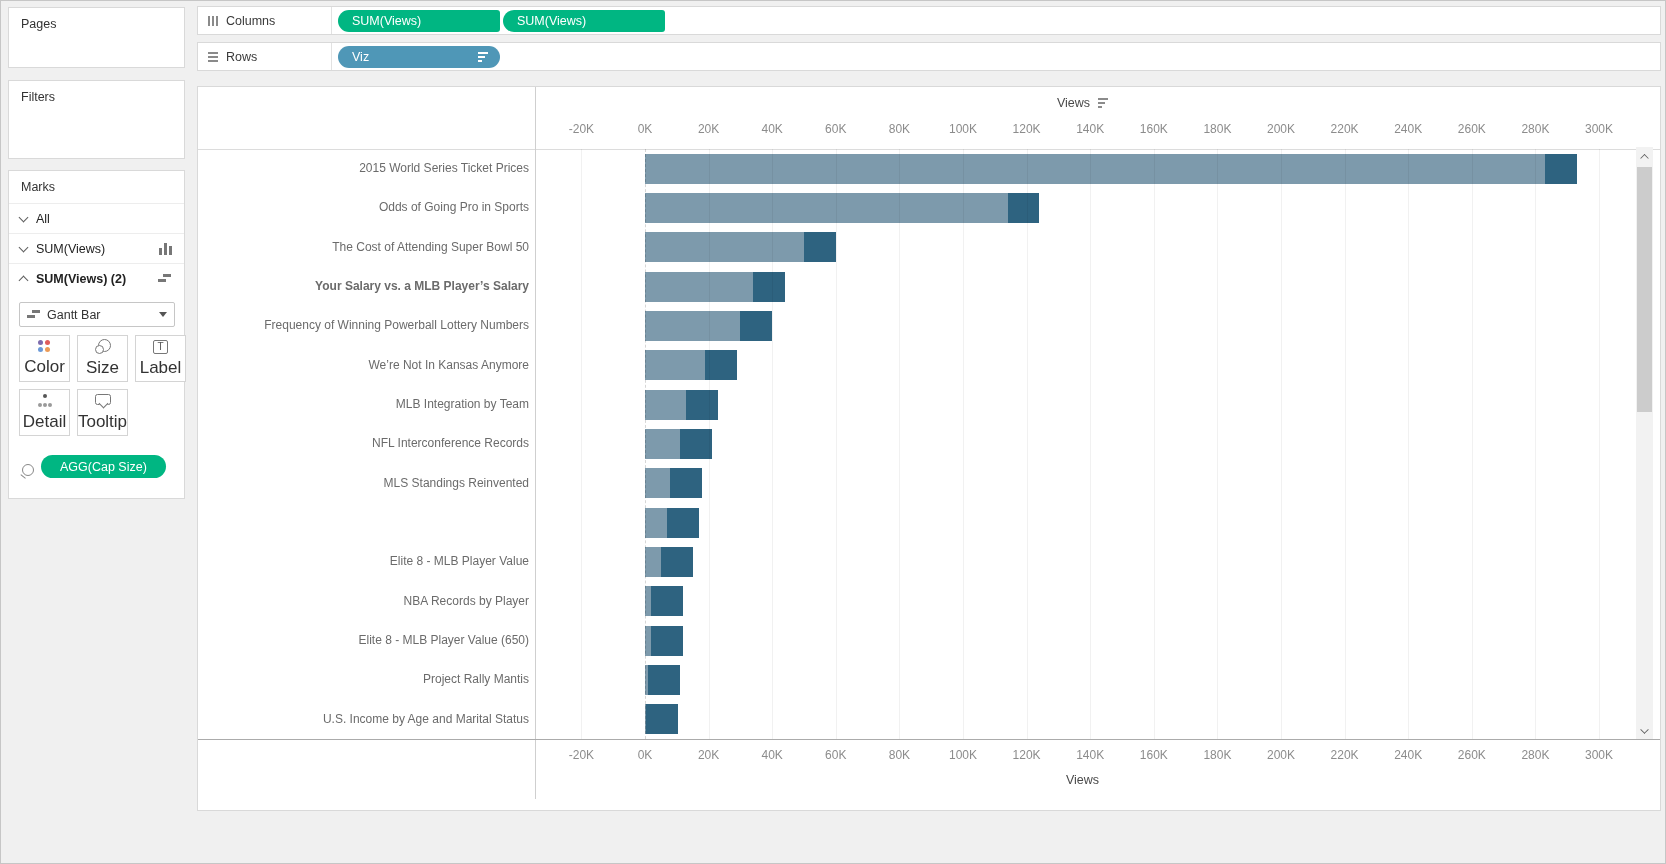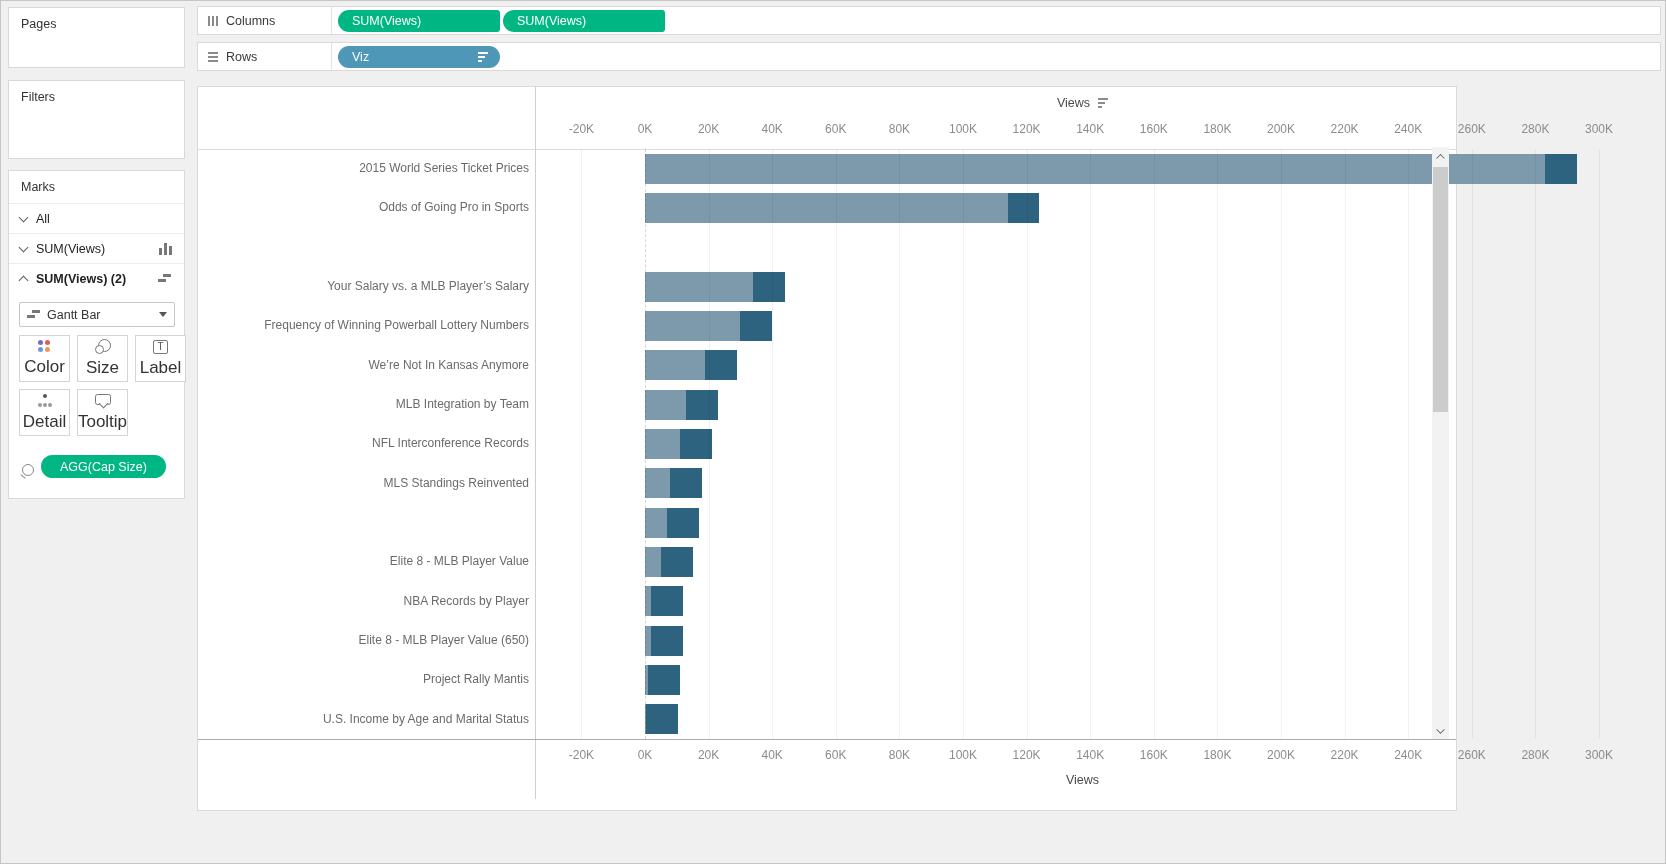--- a/index.html
+++ b/index.html
@@ -28,21 +28,21 @@
   .shelf{position:absolute;left:196px;width:1464px;height:29px;background:#fff;border:1px solid #d9d9d9;display:flex;align-items:center}
   #shelf-columns{top:5px}
   #shelf-rows{top:41px}
   .shelf-label{width:134px;height:100%;border-right:1px solid #e2e2e2;display:flex;align-items:center;gap:8px;padding-left:10px;color:#3a3a3a;flex:none}
   .pill-area{display:flex;gap:3px;padding-left:6px}
   .pill{height:22px;display:flex;align-items:center;font-size:12.5px;color:#fff;padding-left:14px;cursor:default}
   .pill.measure{width:162px;border-radius:11px 3px 3px 11px}
   .pill.dimension{width:162px;border-radius:11px}
 
   
-  #chart-card{left:196px;top:85px;width:1260px;height:725px}
+  #chart-card{left:196px;top:85px;width:1464px;height:725px}
   #axis-title-top{position:absolute;left:337px;width:1095px;top:9px;display:flex;justify-content:center;align-items:center;gap:8px;color:#4a4a4a}
   #ticks-top{position:absolute;left:0;top:35px;height:16px;width:100%}
   #ticks-bottom{position:absolute;left:0;top:661px;height:16px;width:100%}
   .tick-label{position:absolute;transform:translateX(-50%);font-size:12px;color:#8c8c8c;white-space:nowrap}
   #topline{position:absolute;left:0;right:0;top:62px;border-top:1px solid #dcdcdc}
   #bottomline{position:absolute;left:0;right:0;top:652px;border-top:1px solid #ababab}
   #vaxis-line{position:absolute;left:337px;top:0;height:712px;border-left:1px solid #cfcfcf}
   #rows-area{position:absolute;left:0;top:62px;width:1464px;height:590px;overflow:hidden}
   .crow{position:absolute;left:0;width:100%;height:39.33px}
   .crow-label{position:absolute;left:51px;width:280px;height:100%;display:flex;align-items:center;justify-content:flex-end;font-size:12px;color:#6b6b6b;line-height:1.25}
@@ -235,21 +235,26 @@
         <div class="crow" style="top: 0px;">
           <div class="crow-label">2015 World Series Ticket Prices</div>
           <div class="bar" style="left: 447px; width: 899.94px; background: rgb(125, 154, 172);"></div>
           <div class="bar" style="left: 1346.94px; width: 31.8px; background: rgb(46, 99, 128);"></div>
         </div>
         <div class="crow" style="top: 39.333px;">
           <div class="crow-label">Odds of Going Pro in Sports</div>
           <div class="bar" style="left: 447px; width: 362.52px; background: rgb(125, 154, 172);"></div>
           <div class="bar" style="left: 809.52px; width: 31.8px; background: rgb(46, 99, 128);"></div>
         </div>
-        <div class="crow" style="top: 117.999px;">
+        <div class="crow" style="top: 78.666px;">
+          <div class="crow-label">The Cost of Attending Super Bowl 50</div>
+          <div class="bar" style="left: 447px; width: 159px; background: rgb(125, 154, 172);"></div>
+          <div class="bar" style="left: 606px; width: 31.8px; background: rgb(46, 99, 128);"></div>
+        </div>
+        <div class="crow" style="top: 117.999px; font-weight: bold;">
           <div class="crow-label">Your Salary vs. a MLB Player’s Salary</div>
           <div class="bar" style="left: 447px; width: 108.12px; background: rgb(125, 154, 172);"></div>
           <div class="bar" style="left: 555.12px; width: 31.8px; background: rgb(46, 99, 128);"></div>
         </div>
         <div class="crow" style="top: 157.332px;">
           <div class="crow-label">Frequency of Winning Powerball Lottery Numbers</div>
           <div class="bar" style="left: 447px; width: 95.4px; background: rgb(125, 154, 172);"></div>
           <div class="bar" style="left: 542.4px; width: 31.8px; background: rgb(46, 99, 128);"></div>
         </div>
         <div class="crow" style="top: 196.665px;">

